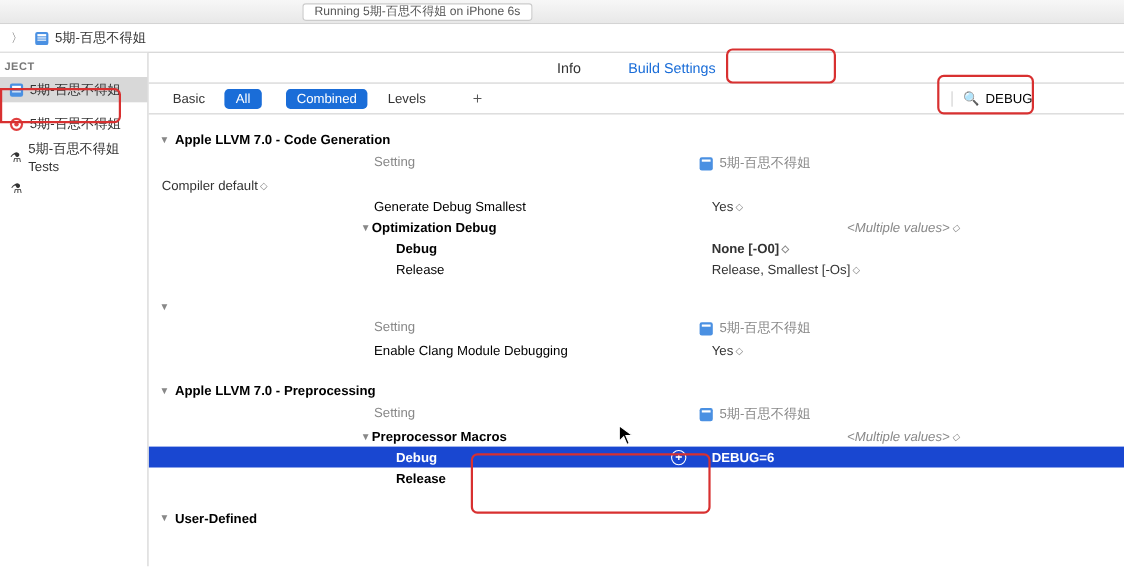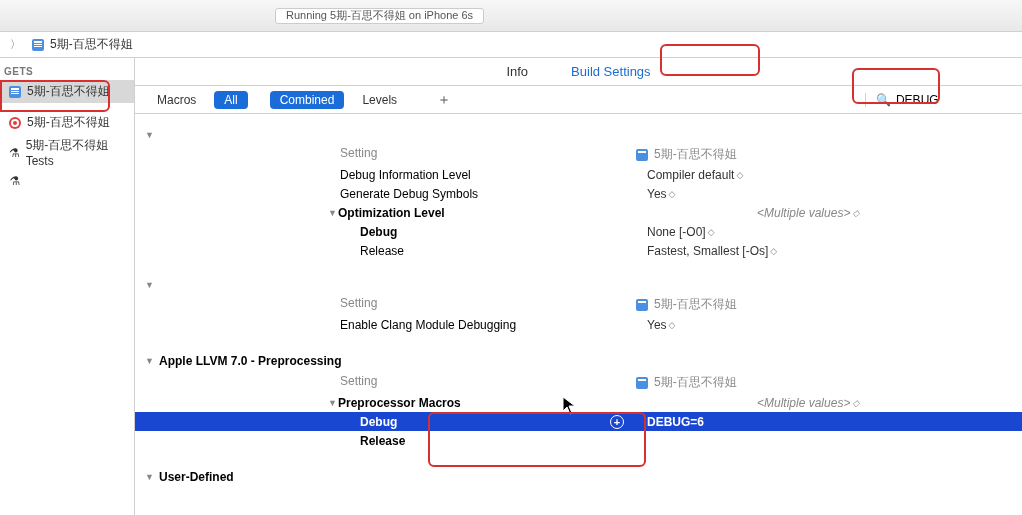--- a/index.html
+++ b/index.html
@@ -1,18 +1,18 @@
 <!DOCTYPE html>
 <html><head>
   <meta charset="utf-8">
   <style>
     * { margin: 0; padding: 0; box-sizing: border-box; font-family: -apple-system, "Helvetica Neue", Arial, sans-serif; }
     body { background: #fff; font-size: 12px; color: #000; overflow: hidden; width: 1022px; height: 515px; }
     
-    .top-bar { height: 32px; background: linear-gradient(#f7f7f7, #e8e8e8); border-bottom: 1px solid #d0d0d0; display: flex; align-items: center; }
+    .top-bar { height: 22px; background: linear-gradient(#f7f7f7, #e8e8e8); border-bottom: 1px solid #d0d0d0; display: flex; align-items: center; }
     .status-pill { margin-left: 275px; background: #fff; border: 1px solid #ccc; border-radius: 3px; height: 16px; padding: 0 10px; display: flex; align-items: center; font-size: 11px; color: #555; }
     
     .breadcrumb-bar { height: 26px; background: #fff; border-bottom: 1px solid #d0d0d0; display: flex; align-items: center; padding-left: 10px; }
     .bc-chevron { color: #666; font-size: 11px; margin-right: 10px; }
     .bc-item { display: flex; align-items: center; gap: 5px; font-size: 12px; color: #333; }
     .proj-icon { width: 14px; height: 14px; display: flex; align-items: center; justify-content: center; }
     .proj-icon svg { width: 14px; height: 14px; }
     
     .main-area { display: flex; height: calc(100% - 48px); }
     
@@ -51,21 +51,21 @@
     
     .setting-row { display: flex; align-items: center; padding: 2px 0; font-size: 12px; min-height: 19px; }
     .setting-name { width: 500px; padding-left: 205px; }
     .setting-name.indent1 { padding-left: 225px; }
     .setting-value { color: #333; margin-left: 12px; }
     .popup-arrows { font-size: 9px; color: #888; margin-left: 2px; display: inline-block; line-height: 7px; vertical-align: middle; }
     
     .expandable-row { display: flex; align-items: center; padding: 2px 0; font-size: 12px; font-weight: bold; min-height: 19px; }
     .expandable-row .disclosure { margin-left: 193px; }
     .expandable-row .setting-nm { }
-    .expandable-row .col2 { position: absolute; left: 622px; font-style: italic; color: #888; font-weight: normal; }
+    .expandable-row .col2 { position: absolute; left: 635px; font-style: italic; color: #888; font-weight: normal; }
     
     .selected-row { background: #1947d1; color: #fff; }
     .selected-row .setting-value { color: #fff; }
     .add-circle { display: inline-flex; align-items: center; justify-content: center; width: 14px; height: 14px; border: 1.5px solid #fff; border-radius: 50%; font-size: 11px; font-weight: bold; margin-right: 10px; }
     
     .cursor-arrow { position: absolute; left: 562px; top: 338px; font-size: 16px; color: #000; pointer-events: none; }
     
     .hl-box { position: absolute; border: 2.5px solid #d83030; border-radius: 6px; pointer-events: none; }
     .hl1 { left: 0; top: 80px; width: 110px; height: 32px; border-top-left-radius: 0; border-bottom-left-radius: 0; }
     .hl2 { left: 660px; top: 44px; width: 100px; height: 32px; }
@@ -95,21 +95,21 @@
         </svg>
     </span>
     <span>5期-百思不得姐</span>
   </div>
 </div>
 
 <div class="main-area rel">
 
   <div class="sidebar">
     <div class="sidebar-section">
-      <div class="sidebar-section-header">GETS</div>
+      <div class="sidebar-section-header">JECT</div>
       <div class="sidebar-item selected">
         <span class="proj-icon">
           <svg viewBox="0 0 14 14">
               <rect x="1" y="1" width="12" height="12" rx="2" fill="#4a90e2"></rect>
               <rect x="3" y="3" width="8" height="2" fill="#fff"></rect>
               <rect x="3" y="6" width="8" height="1" fill="#fff"></rect>
               <rect x="3" y="8" width="8" height="1" fill="#fff"></rect>
             </svg>
         </span>
         <span>5期-百思不得姐</span>
@@ -137,71 +137,71 @@
   </div>
 
   <div class="content">
 
     <div class="tabs-bar">
       <div class="tab">Info</div>
       <div class="tab active">Build Settings</div>
     </div>
 
     <div class="filter-bar">
-      <span class="filter-label">Macros</span>
+      <span class="filter-label">Basic</span>
       <span class="filter-pill">All</span>
       <span style="width:6px"></span>
       <span class="filter-pill">Combined</span>
       <span class="filter-label">Levels</span>
       <span style="width:6px"></span>
       <span class="filter-plus">＋</span>
       <div class="filter-spacer"></div>
       <div class="search-wrap">
         <span class="search-icon">🔍</span>
         <input class="search-input" value="DEBUG" style="">
       </div>
     </div>
 
     <div class="settings-body rel">
 
       <div class="section-header">
         <span class="disclosure">▼</span>
+        <span>Apple LLVM 7.0 - Code Generation</span>
       </div>
       <div class="column-header-row">
         <div class="col-setting-hdr">Setting</div>
         <div class="col-target-hdr">
           <span class="proj-icon">
             <svg viewBox="0 0 14 14">
                 <rect x="1" y="1" width="12" height="12" rx="2" fill="#4a90e2"></rect>
                 <rect x="3" y="3" width="8" height="2" fill="#fff"></rect>
               </svg>
           </span>
           <span>5期-百思不得姐</span>
         </div>
       </div>
       <div class="setting-row">
-        <div class="setting-name">Debug Information Level</div>
         <div class="setting-value"><span>Compiler default</span><span class="popup-arrows">◇</span></div>
       </div>
       <div class="setting-row">
-        <div class="setting-name">Generate Debug Symbols</div>
+        <div class="setting-name">Generate Debug Smallest</div>
         <div class="setting-value"><span>Yes</span><span class="popup-arrows">◇</span></div>
       </div>
       <div class="expandable-row rel">
         <span class="disclosure">▼</span>
-        <span class="setting-nm">Optimization Level</span>
+        <span class="setting-nm">Optimization Debug</span>
         <span class="col2"><span>&lt;Multiple values&gt;</span><span class="popup-arrows">◇</span></span>
       </div>
       <div class="setting-row">
         <div class="setting-name indent1" style="font-weight:bold">Debug</div>
-        <div class="setting-value" style="font-weight:normal"><span>None [-O0]</span><span class="popup-arrows">◇</span></div>
+        <div class="setting-value" style="font-weight:bold"><span>None [-O0]</span><span class="popup-arrows">◇</span></div>
       </div>
       <div class="setting-row">
         <div class="setting-name indent1">Release</div>
-        <div class="setting-value"><span>Fastest, Smallest [-Os]</span><span class="popup-arrows">◇</span></div>
+        <div class="setting-value"><span>Release, Smallest [-Os]</span><span class="popup-arrows">◇</span></div>
       </div>
 
       <div style="height:16px"></div>
 
       <div class="section-header">
         <span class="disclosure">▼</span>
       </div>
       <div class="column-header-row">
         <div class="col-setting-hdr">Setting</div>
         <div class="col-target-hdr">

